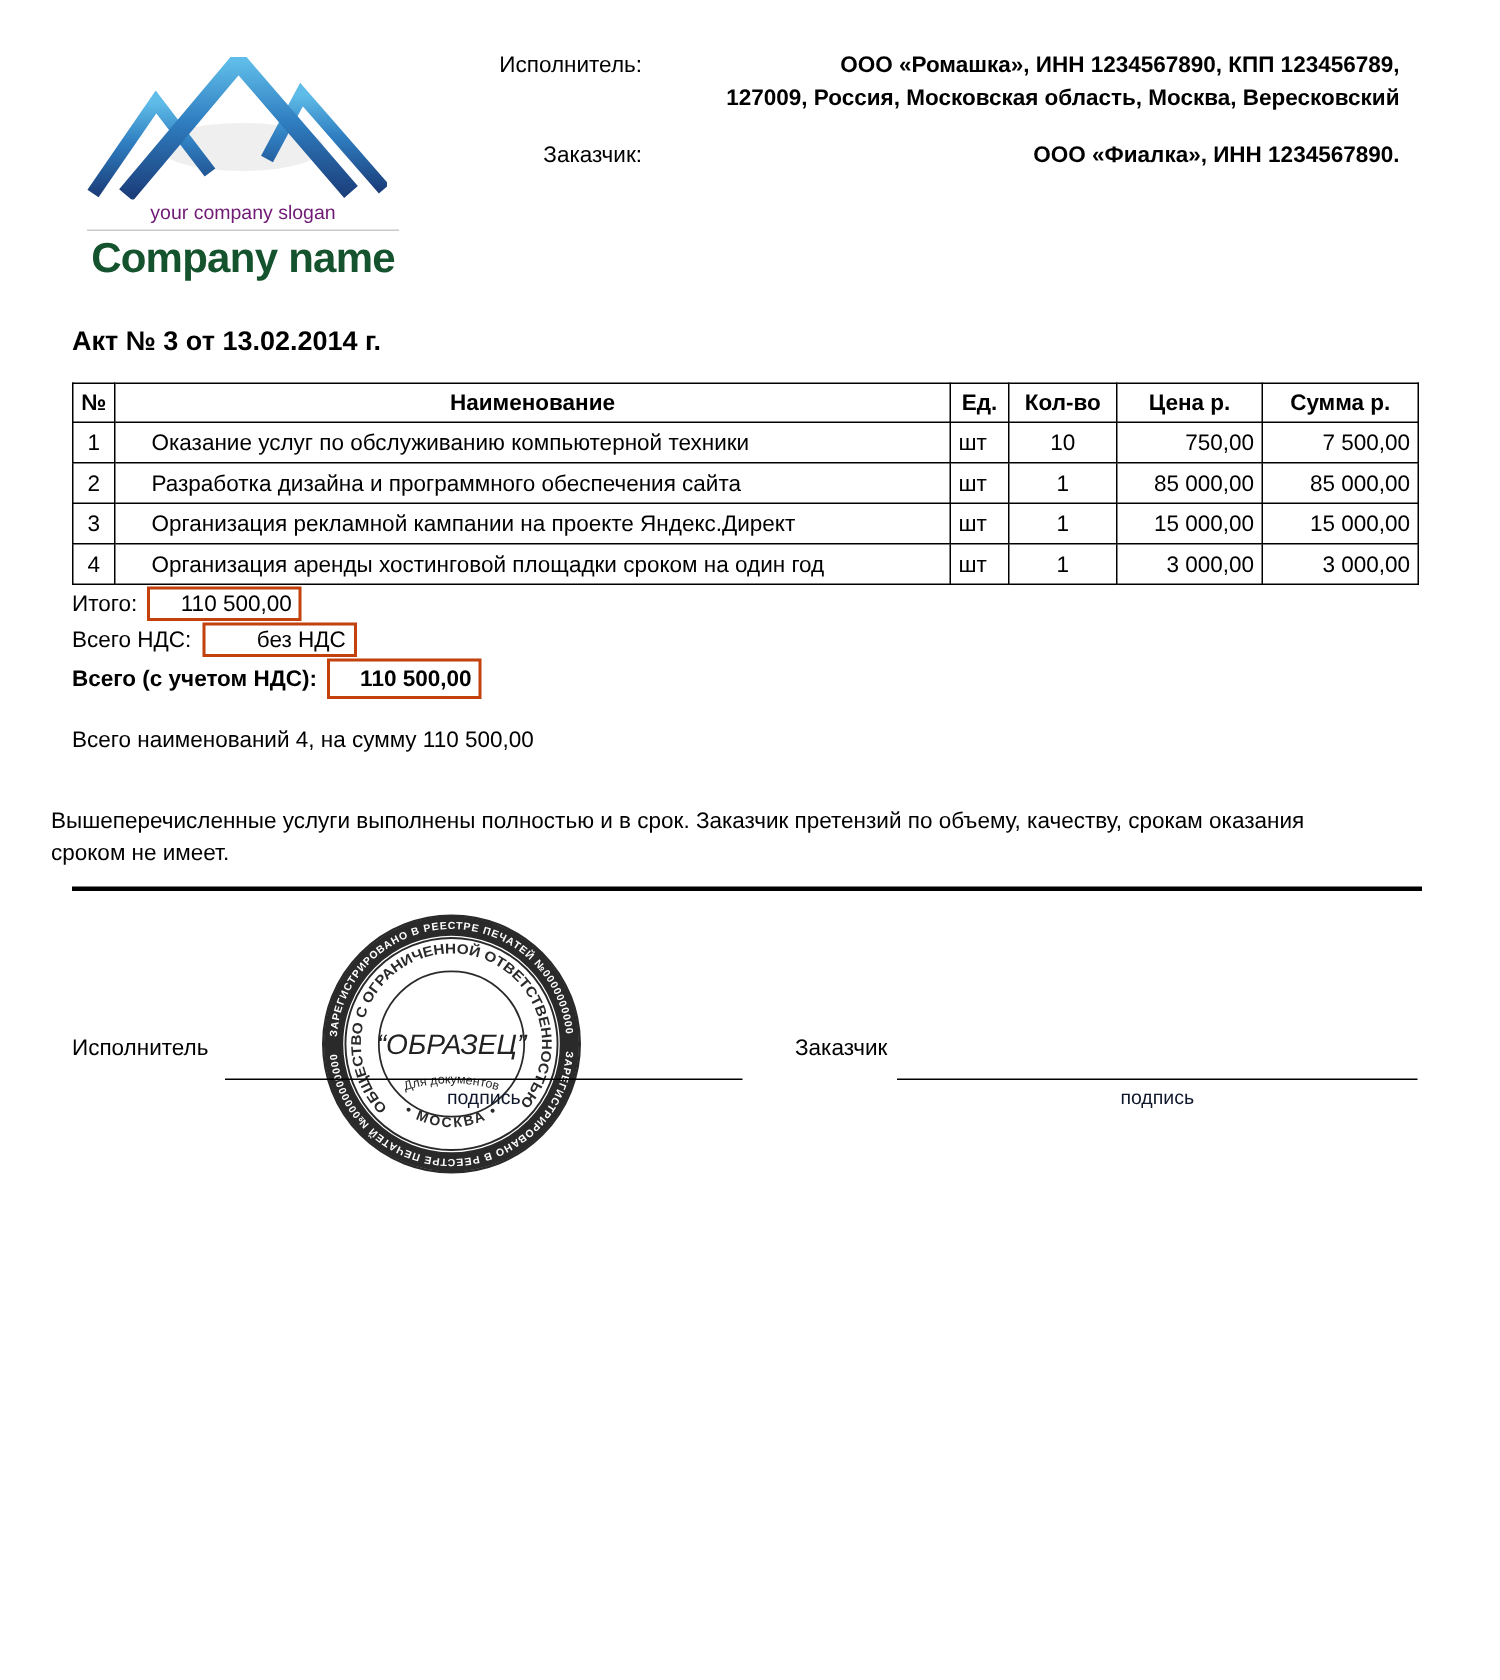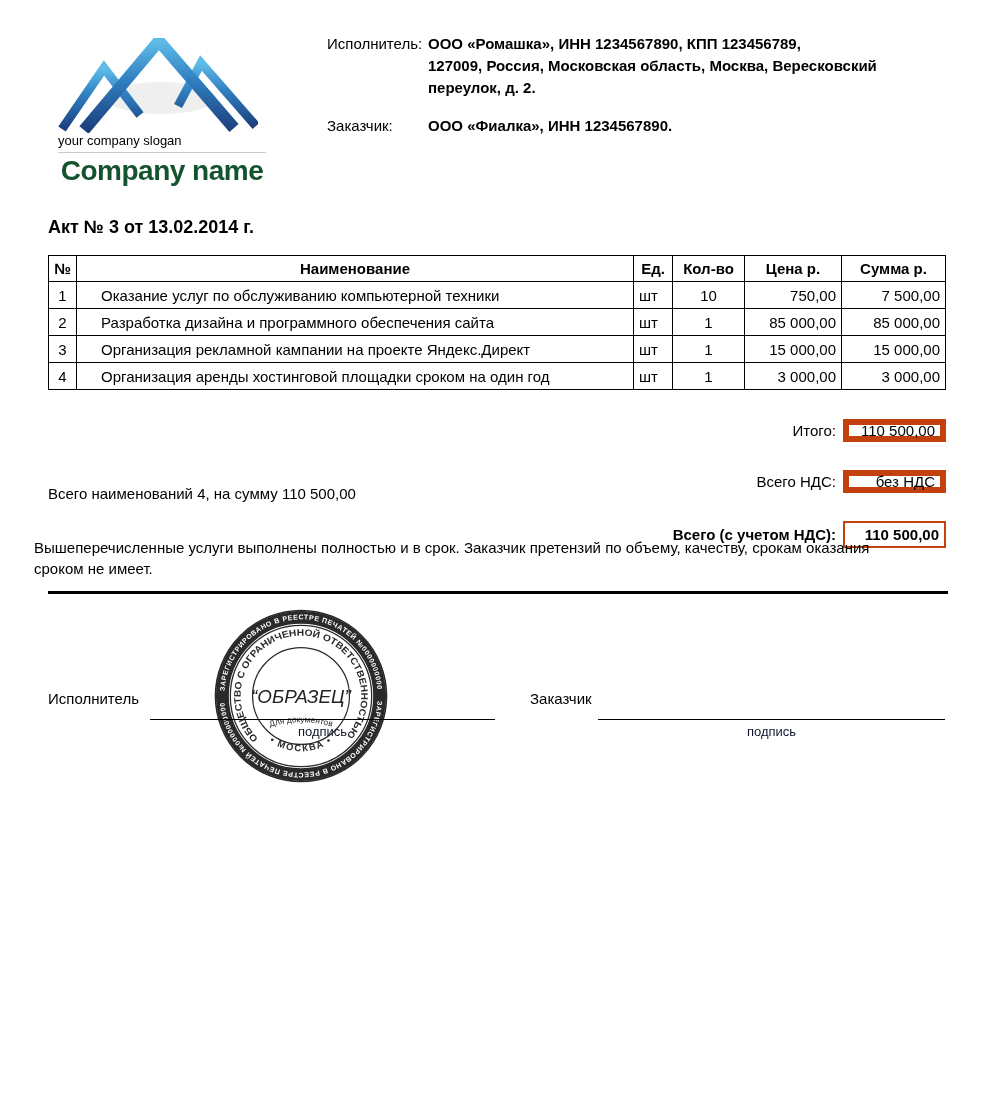--- a/index.html
+++ b/index.html
@@ -1,26 +1,26 @@
 <!DOCTYPE html>
 <html><head>
 <meta charset="utf-8">
 <style>
   html,body{margin:0;padding:0;background:#fff;}
   body{width:1000px;height:1120px;position:relative;font-family:"Liberation Sans",sans-serif;color:#000;}
   .abs{position:absolute;}
 
   
   .logo{left:58px;top:38px;width:208px;}
-  .logo-slogan{margin-top:-4px;font-size:13px;color:#000000;padding-bottom:4px;border-bottom:1px solid #c9c9c9;}
+  .logo-slogan{margin-top:-4px;text-align:center;font-size:13px;color:#701a75;padding-bottom:4px;border-bottom:1px solid #c9c9c9;}
   .logo-name{text-align:center;font-size:28px;font-weight:bold;letter-spacing:-0.5px;color:#14532d;margin-top:2px;}
 
   
   .parties{left:327px;top:33px;width:620px;font-size:15px;line-height:22px;}
-  .party{display:flex;}
+  .party{display:flex;text-align:right;}
   .party + .party{margin-top:16px;}
   .party-label{width:101px;flex:0 0 101px;}
   .party-value{width:505px;font-weight:bold;}
 
   
   .doc-title{left:48px;top:217px;font-size:18px;font-weight:bold;}
 
   
   .tbl-wrap{left:48px;top:255px;}
   table{border-collapse:collapse;table-layout:fixed;width:897px;}
@@ -28,23 +28,23 @@
   th{font-weight:bold;text-align:center;height:25px;}
   td{height:26px;}
   td:nth-child(1){text-align:center;}
   td:nth-child(2){text-align:left;padding-left:24px;}
   td:nth-child(3){text-align:left;padding-left:5px;}
   td:nth-child(4){text-align:center;}
   td:nth-child(5),td:nth-child(6){text-align:right;padding-right:5px;padding-left:20px;}
 
   
   .totals{left:48px;top:391px;width:898px;font-size:15px;}
-  .t-row{display:flex;justify-content:flex-end;align-items:stretch;margin-bottom:1px;margin-top:28px;}
+  .t-row{display:flex;align-items:stretch;margin-bottom:1px;}
   .t-label{padding-right:7px;display:flex;align-items:center;}
-  .t-box{width:103px;box-sizing:border-box;border:6px solid #c2410c;text-align:right;padding:1px 5px;display:flex;align-items:center;justify-content:flex-end;height:23px;}
+  .t-box{width:103px;box-sizing:border-box;border:2px solid #c2410c;text-align:right;padding:1px 5px;display:flex;align-items:center;justify-content:flex-end;height:23px;}
   .t-row.grand .t-box{border-width:2px;font-weight:bold;height:27px;}
   .t-row.grand .t-label{font-weight:bold;}
 
   
   .summary{left:48px;top:484px;font-size:15px;line-height:20px;}
   .summary .words{font-weight:bold;margin-top:1px;}
   .acceptance{left:34px;top:537px;width:905px;font-size:15px;line-height:21px;}
 
   .rule{left:48px;top:591px;width:900px;height:3px;background:#000;}
 
@@ -85,21 +85,20 @@
   <div class="logo-slogan">your company slogan</div>
   <div class="logo-name">Company name</div>
 </div>
 
 <div class="abs parties">
   <div class="party">
     <div class="party-label">Исполнитель:</div>
     <div class="party-value">
       <div>ООО «Ромашка», ИНН 1234567890, КПП 123456789,</div>
       <div>127009, Россия, Московская область, Москва, Вересковский</div>
-      <div>переулок, д. 2.</div>
     </div>
   </div>
   <div class="party">
     <div class="party-label">Заказчик:</div>
     <div class="party-value">
       <div>ООО «Фиалка», ИНН 1234567890.</div>
     </div>
   </div>
 </div>
 

